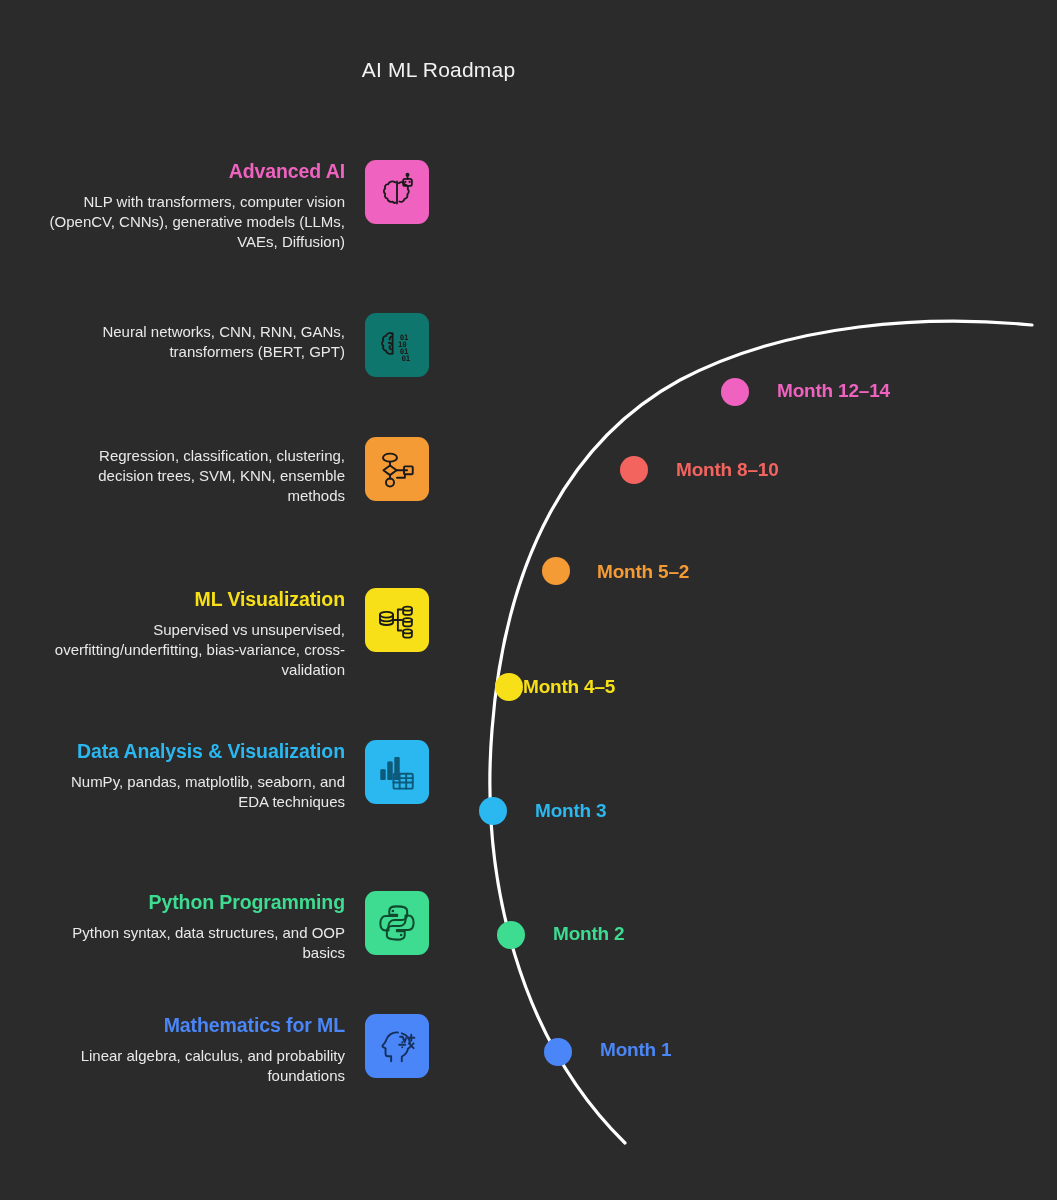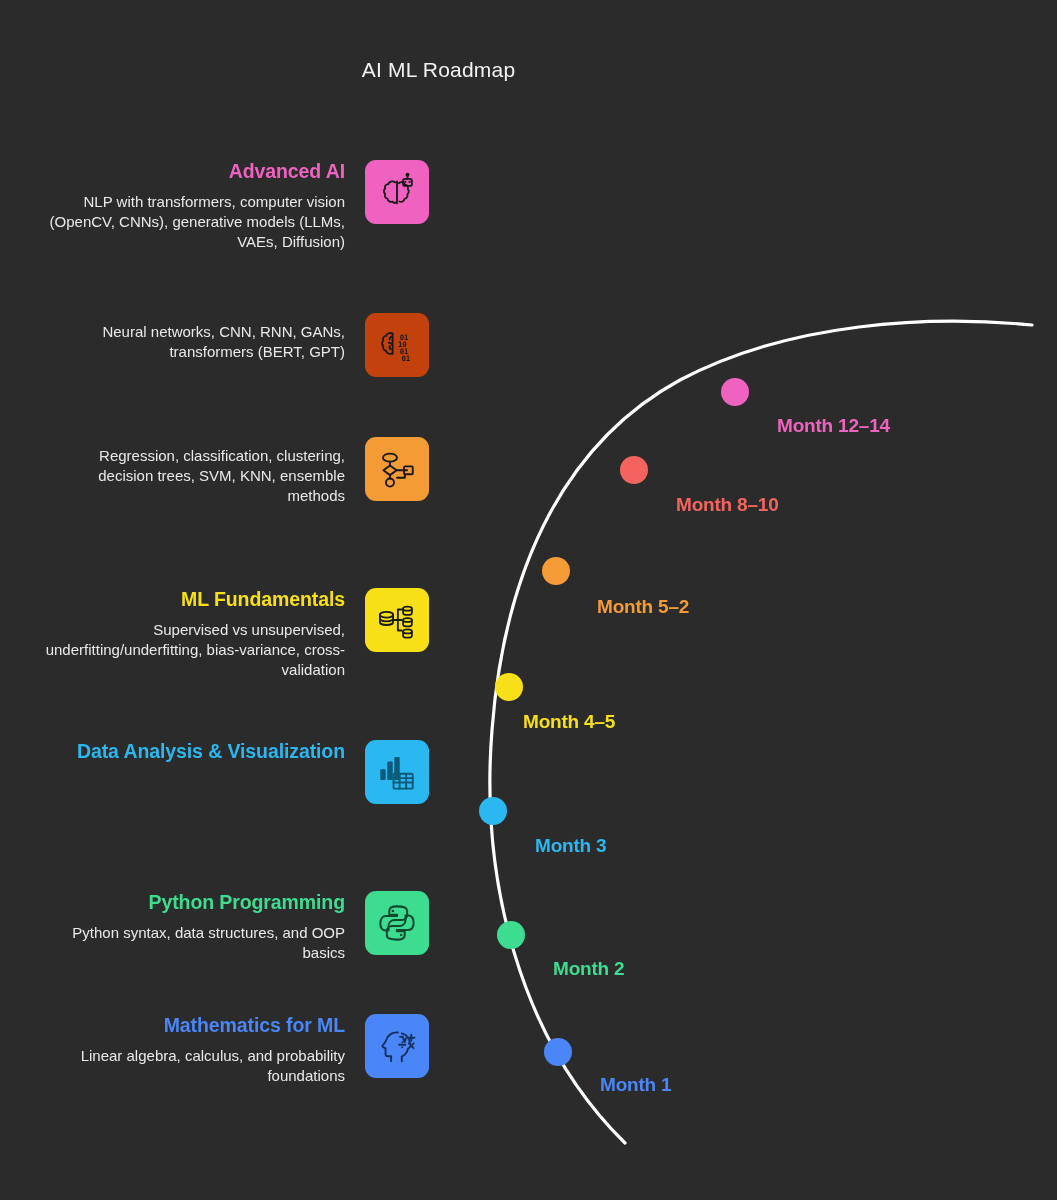--- a/index.html
+++ b/index.html
@@ -32,21 +32,21 @@
   .stage .icon-box {
     position:absolute; left:325px; top:0;
     width:64px; height:64px; border-radius:11px;
     display:flex; align-items:center; justify-content:center;
   }
   .icon-box svg { display:block; }
   
   #timeline { position:absolute; left:0; top:0; width:1057px; height:1200px; }
   .ms-label {
     position:absolute; font-size:19px; font-weight:bold;
-    white-space:nowrap; letter-spacing:-.2px;margin-top:35px;
+    white-space:nowrap; letter-spacing:-.2px;
   }
 </style>
 </head>
 <body>
 
 <div id="title">AI ML Roadmap</div>
 
 <div id="stages-container">
     <div class="stage" style="top: 160px;">
       <div class="texts">
@@ -62,21 +62,21 @@
       <path d="M36 9V5.5"></path>
           <circle cx="36" cy="4.3" r="1.2"></circle>
       <path d="M33.6 12.3h.01M38.4 12.3h.01" stroke-width="2.6"></path>
     </svg>
       </div>
     </div>
     <div class="stage" style="top: 313px;">
       <div class="texts">
         <div class="s-desc">Neural networks, CNN, RNN, GANs, transformers (BERT, GPT)</div>
       </div>
-      <div class="icon-box" style="background: #c2410c;">
+      <div class="icon-box" style="background: #0f766e;">
     <svg width="42" height="42" viewBox="0 0 48 48" fill="none" stroke="#1a1a1a" stroke-width="2.1" stroke-linecap="round" stroke-linejoin="round">
       <path d="M19 11c-3-1.6-6.8-.4-7.6 2.6-2.9.3-4.2 3-3 5.4-2 1.6-2 4.7.1 6.2-1 2.6.4 5 3 5.4.7 3 3.9 4.4 6.4 3.1"></path>
       <path d="M18 14.5c-1.6.4-2.6 1.8-2.4 3.4M14.5 21.5c1.6-.3 3.2.6 3.7 2.1M17 29c-1.4-.9-1.9-2.6-1.2-4"></path>
       <path d="M19 11v23"></path>
       <text x="27" y="18" font-family="DejaVu Sans Mono, monospace" font-size="8.5" font-weight="bold" fill="#1a1a1a" stroke="none">01</text>
       <text x="25" y="26" font-family="DejaVu Sans Mono, monospace" font-size="8.5" font-weight="bold" fill="#1a1a1a" stroke="none">10</text>
       <text x="27" y="34" font-family="DejaVu Sans Mono, monospace" font-size="8.5" font-weight="bold" fill="#1a1a1a" stroke="none">01</text>
       <text x="29" y="42" font-family="DejaVu Sans Mono, monospace" font-size="8.5" font-weight="bold" fill="#1a1a1a" stroke="none">01</text>
     </svg>
       </div>
@@ -93,41 +93,42 @@
       <path d="M23.5 25.5h12"></path>
       <rect x="32" y="21" width="10" height="9" rx="1.2"></rect>
       <path d="M16 31v4"></path>
       <circle cx="16" cy="39.5" r="4.6"></circle>
       <path d="M24 34h9v-4"></path>
     </svg>
       </div>
     </div>
     <div class="stage" style="top: 588px;">
       <div class="texts">
-        <div class="s-title" style="color: rgb(247, 224, 23);">ML Fundamentals</div>
-        <div class="s-desc">Supervised vs unsupervised, underfitting/underfitting, bias-variance, cross-validation</div>
+        <div class="s-title" style="color: rgb(247, 224, 23);">ML Visualization</div>
+        <div class="s-desc">Supervised vs unsupervised, overfitting/underfitting, bias-variance, cross-validation</div>
       </div>
       <div class="icon-box" style="background: rgb(247, 224, 23);">
     <svg width="42" height="42" viewBox="0 0 48 48" fill="none" stroke="#1a1a1a" stroke-width="2.1" stroke-linecap="round" stroke-linejoin="round">
       <ellipse cx="12" cy="18" rx="7.5" ry="3.2"></ellipse>
       <path d="M4.5 18v8.5c0 1.8 3.4 3.2 7.5 3.2s7.5-1.4 7.5-3.2V18"></path>
       <path d="M4.5 22.3c0 1.8 3.4 3.2 7.5 3.2s7.5-1.4 7.5-3.2"></path>
       <path d="M20 24h5v-12h4M25 24h4M20 24h5v12h4"></path>
       <ellipse cx="36" cy="11" rx="5" ry="2.2"></ellipse>
       <path d="M31 11v5c0 1.2 2.2 2.2 5 2.2s5-1 5-2.2v-5"></path>
       <ellipse cx="36" cy="24" rx="5" ry="2.2"></ellipse>
       <path d="M31 24v5c0 1.2 2.2 2.2 5 2.2s5-1 5-2.2v-5"></path>
       <ellipse cx="36" cy="37" rx="5" ry="2.2"></ellipse>
       <path d="M31 37v5c0 1.2 2.2 2.2 5 2.2s5-1 5-2.2v-5"></path>
     </svg>
       </div>
     </div>
     <div class="stage" style="top: 740px;">
       <div class="texts">
         <div class="s-title" style="color: rgb(43, 184, 240);">Data Analysis &amp; Visualization</div>
+        <div class="s-desc">NumPy, pandas, matplotlib, seaborn, and EDA techniques</div>
       </div>
       <div class="icon-box" style="background: rgb(43, 184, 240);">
     <svg width="42" height="42" viewBox="0 0 48 48" fill="none" stroke="#0d5a7a" stroke-width="2.2" stroke-linecap="round" stroke-linejoin="round">
       <path d="M8 32V22"></path>
           <path d="M16 32V13"></path>
           <path d="M24 32V8"></path>
       <path d="M6 32h4v-10H6zM14 32h4V13h-4zM22 32h4V8h-4z" fill="none"></path>
       <rect x="20" y="26" width="22" height="17" rx="1.4"></rect>
       <path d="M20 31h22M20 36h22M27 26v17M34.5 26v17"></path>
     </svg>

